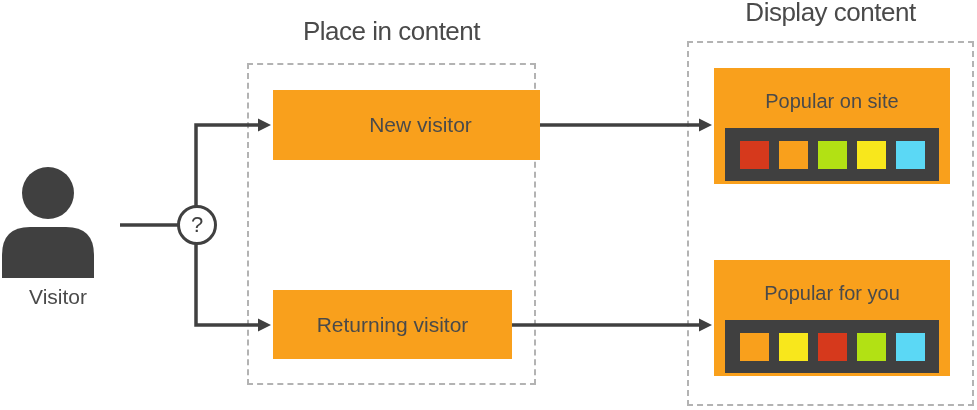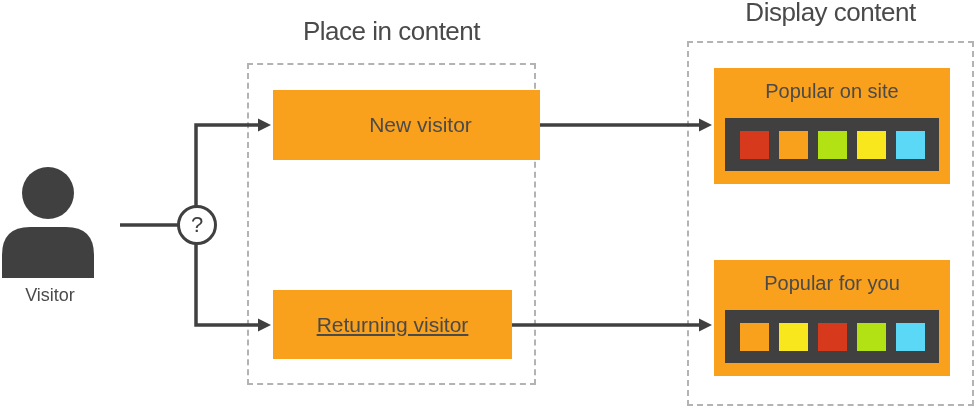--- a/index.html
+++ b/index.html
@@ -35,24 +35,24 @@
   #connectors polygon { fill: var(--dark); }
 
   .visitor-icon {
     position: absolute;
     left: 0; top: 165px;
     width: 100px; height: 115px;
     z-index: 2;
   }
   .visitor-label {
     position: absolute;
-    left: 0; top: 285px;
+    left: 8px; top: 285px;
     width: 100px;
     text-align: center;
-    font-size: 18px;
+    font-size: 21px;
     color: var(--text);
     z-index: 2;
   }
 
   .decision {
     position: absolute;
     left: 177px; top: 205px;
     width: 40px; height: 40px;
     box-sizing: border-box;
     border: 3px solid var(--dark);
@@ -93,29 +93,29 @@
     width: 239px; height: 70px;
     background: var(--orange);
     display: flex;
     align-items: center;
     justify-content: center;
     font-size: 21px;
     color: var(--text);
     z-index: 2;
   }
   .new-visitor { top: 90px; padding-left: 28px; }
-  .returning-visitor { top: 290px; height: 69px; text-decoration: underline; }
+  .returning-visitor { top: 290px; height: 69px; }
 
   .card {
     position: absolute;
     left: 714px;
     width: 236px; height: 116px;
     box-sizing: border-box;
     background: var(--orange);
-    padding-top: 10px;
+    padding-top: 20px;
     z-index: 2;
   }
   .card-1 { top: 68px; }
   .card-2 { top: 260px; }
   .card-title {
     text-align: center;
     font-size: 20px;
     color: var(--text);
     line-height: 26px;
   }

